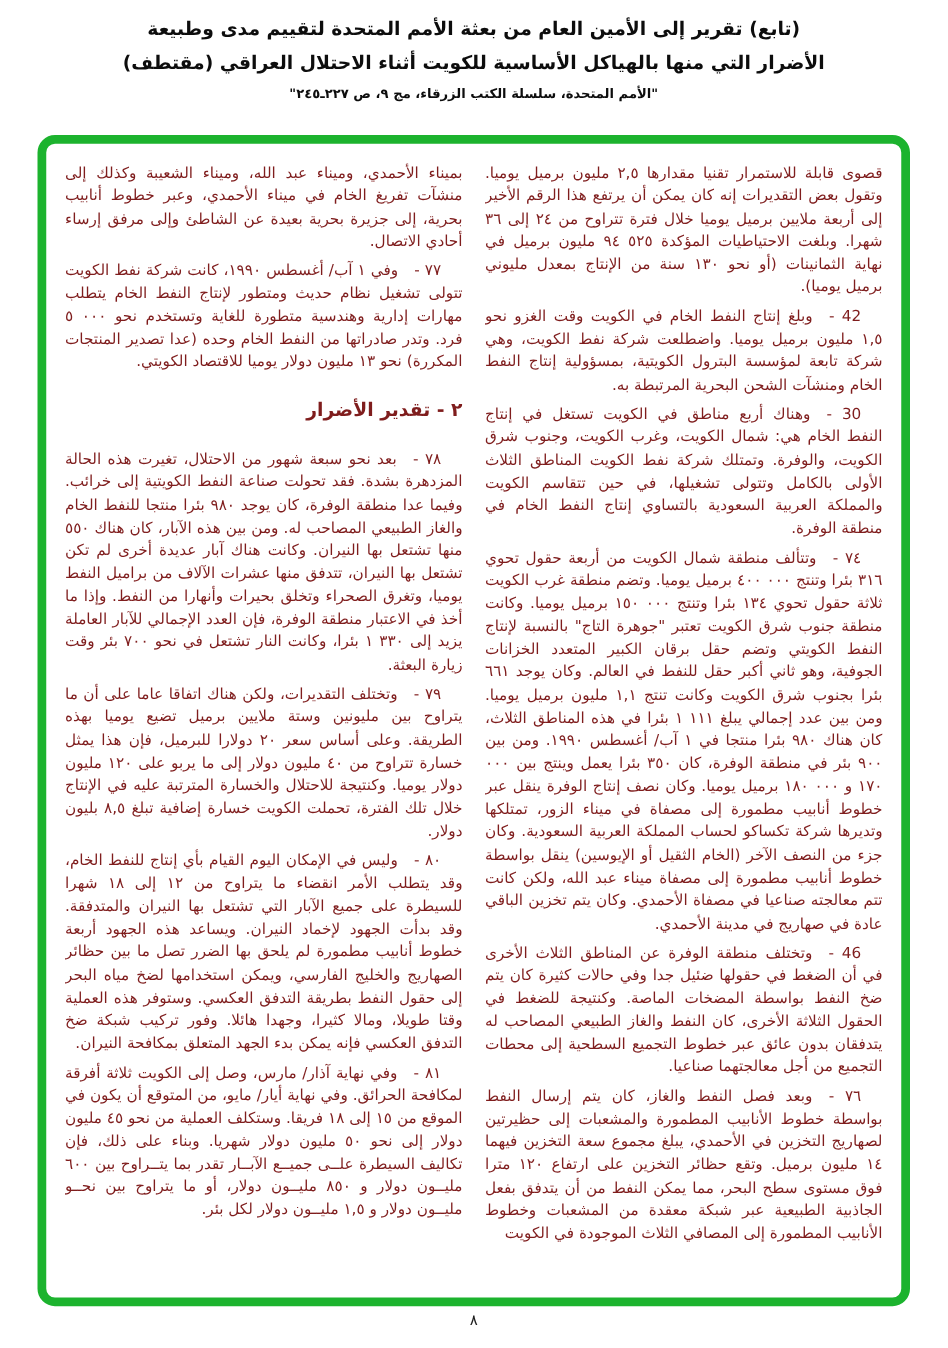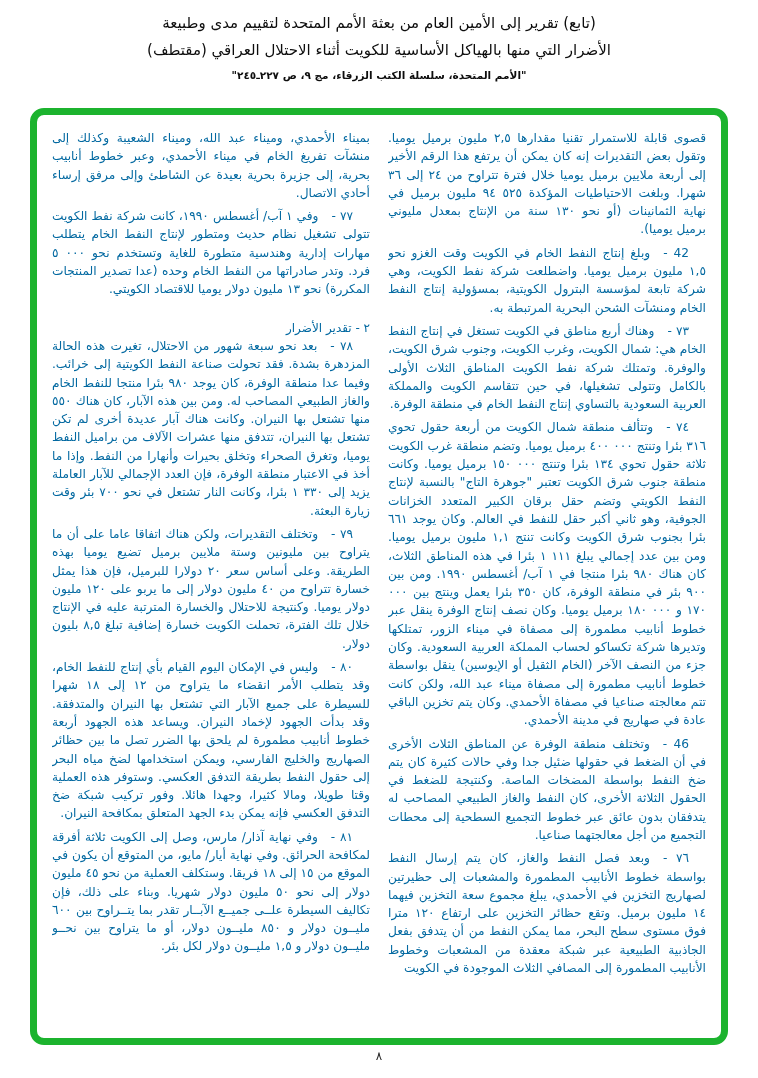--- a/index.html
+++ b/index.html
@@ -1,55 +1,55 @@
 <!DOCTYPE html>
 <html lang="ar"><head>
 <meta charset="utf-8">
 <style>
   html,body{margin:0;padding:0;}
   body{
     width:758px;height:1078px;position:relative;background:#ffffff;
     font-family:"DejaVu Sans", sans-serif;color:#131313;overflow:hidden;
   }
   .header{position:absolute;top:10px;left:0;right:0;text-align:center;direction:rtl;}
-  .title-line{font-weight:normal;font-size:15px;line-height:27px;color:#0d0d0d;}
+  .title-line{font-weight:bold;font-size:15px;line-height:27px;color:#0d0d0d;}
   .source-line{font-weight:bold;font-size:10.5px;margin-top:5px;color:#0d0d0d;}
   .frame{
     position:absolute;left:30px;top:108px;width:698px;height:937px;
     box-sizing:border-box;border:7px solid #1cb32e;border-radius:14px;
     padding:14px 15px 0 15px;background:#fff;
     display:flex;direction:rtl;gap:18px;overflow:hidden;
   }
   .col{
     flex:1 1 0;direction:rtl;text-align:justify;
-    font-size:12.2px;line-height:18.3px;overflow:hidden;color:#0369a1;
+    font-size:12.2px;line-height:18.3px;overflow:hidden;color:#7f1d1d;
   }
   .para{margin:0 0 5px 0;text-align:justify;}
   .para.numbered{text-indent:17px;}
   .pnum{margin-left:13px;white-space:nowrap;}
-  .sec-heading{font-weight:normal;font-size:12px;margin:20px 0 0 0;}
+  .sec-heading{font-weight:bold;font-size:15px;margin:20px 0 21px 0;}
   .pagenum{
     position:absolute;top:1049px;left:0;right:0;text-align:center;
     font-size:12px;color:#222;direction:rtl;
   }
 </style>
 </head>
 <body>
 
 <div class="header">
   <div class="title-line">(تابع) تقرير إلى الأمين العام من بعثة الأمم المتحدة لتقييم مدى وطبيعة</div>
   <div class="title-line">الأضرار التي منها بالهياكل الأساسية للكويت أثناء الاحتلال العراقي (مقتطف)</div>
   <div class="source-line">"الأمم المتحدة، سلسلة الكتب الزرقاء، مج ٩، ص ٢٢٧ـ٢٤٥"</div>
 </div>
 
 <div class="frame">
   <div class="col" id="col-right">
       <p class="para">قصوى قابلة للاستمرار تقنيا مقدارها ٢,٥ مليون برميل يوميا. وتقول بعض التقديرات إنه كان يمكن أن يرتفع هذا الرقم الأخير إلى أربعة ملايين برميل يوميا خلال فترة تتراوح من ٢٤ إلى ٣٦ شهرا. وبلغت الاحتياطيات المؤكدة ٥٢٥ ٩٤ مليون برميل في نهاية الثمانينات (أو نحو ١٣٠ سنة من الإنتاج بمعدل مليوني برميل يوميا).</p>
       <p class="para numbered"><span class="pnum">42 -</span>وبلغ إنتاج النفط الخام في الكويت وقت الغزو نحو ١,٥ مليون برميل يوميا. واضطلعت شركة نفط الكويت، وهي شركة تابعة لمؤسسة البترول الكويتية، بمسؤولية إنتاج النفط الخام ومنشآت الشحن البحرية المرتبطة به.</p>
-      <p class="para numbered"><span class="pnum">٧٣ -</span>وهناك أربع مناطق في الكويت تستغل في إنتاج النفط الخام هي: شمال الكويت، وغرب الكويت، وجنوب شرق الكويت، والوفرة. وتمتلك شركة نفط الكويت المناطق الثلاث الأولى بالكامل وتتولى تشغيلها، في حين تتقاسم الكويت والمملكة العربية السعودية بالتساوي إنتاج النفط الخام في منطقة الوفرة.</p>
+      <p class="para numbered"><span class="pnum">30 -</span>وهناك أربع مناطق في الكويت تستغل في إنتاج النفط الخام هي: شمال الكويت، وغرب الكويت، وجنوب شرق الكويت، والوفرة. وتمتلك شركة نفط الكويت المناطق الثلاث الأولى بالكامل وتتولى تشغيلها، في حين تتقاسم الكويت والمملكة العربية السعودية بالتساوي إنتاج النفط الخام في منطقة الوفرة.</p>
       <p class="para numbered"><span class="pnum">٧٤ -</span>وتتألف منطقة شمال الكويت من أربعة حقول تحوي ٣١٦ بئرا وتنتج ٠٠٠ ٤٠٠ برميل يوميا. وتضم منطقة غرب الكويت ثلاثة حقول تحوي ١٣٤ بئرا وتنتج ٠٠٠ ١٥٠ برميل يوميا. وكانت منطقة جنوب شرق الكويت تعتبر "جوهرة التاج" بالنسبة لإنتاج النفط الكويتي وتضم حقل برقان الكبير المتعدد الخزانات الجوفية، وهو ثاني أكبر حقل للنفط في العالم. وكان يوجد ٦٦١ بئرا بجنوب شرق الكويت وكانت تنتج ١,١ مليون برميل يوميا. ومن بين عدد إجمالي يبلغ ١١١ ١ بئرا في هذه المناطق الثلاث، كان هناك ٩٨٠ بئرا منتجا في ١ آب/ أغسطس ١٩٩٠. ومن بين ٩٠٠ بئر في منطقة الوفرة، كان ٣٥٠ بئرا يعمل وينتج بين ٠٠٠ ١٧٠ و ٠٠٠ ١٨٠ برميل يوميا. وكان نصف إنتاج الوفرة ينقل عبر خطوط أنابيب مطمورة إلى مصفاة في ميناء الزور، تمتلكها وتديرها شركة تكساكو لحساب المملكة العربية السعودية. وكان جزء من النصف الآخر (الخام الثقيل أو الإيوسين) ينقل بواسطة خطوط أنابيب مطمورة إلى مصفاة ميناء عبد الله، ولكن كانت تتم معالجته صناعيا في مصفاة الأحمدي. وكان يتم تخزين الباقي عادة في صهاريج في مدينة الأحمدي.</p>
       <p class="para numbered"><span class="pnum">46 -</span>وتختلف منطقة الوفرة عن المناطق الثلاث الأخرى في أن الضغط في حقولها ضئيل جدا وفي حالات كثيرة كان يتم ضخ النفط بواسطة المضخات الماصة. وكنتيجة للضغط في الحقول الثلاثة الأخرى، كان النفط والغاز الطبيعي المصاحب له يتدفقان بدون عائق عبر خطوط التجميع السطحية إلى محطات التجميع من أجل معالجتهما صناعيا.</p>
       <p class="para numbered"><span class="pnum">٧٦ -</span>وبعد فصل النفط والغاز، كان يتم إرسال النفط بواسطة خطوط الأنابيب المطمورة والمشعبات إلى حظيرتين لصهاريج التخزين في الأحمدي، يبلغ مجموع سعة التخزين فيهما ١٤ مليون برميل. وتقع حظائر التخزين على ارتفاع ١٢٠ مترا فوق مستوى سطح البحر، مما يمكن النفط من أن يتدفق بفعل الجاذبية الطبيعية عبر شبكة معقدة من المشعبات وخطوط الأنابيب المطمورة إلى المصافي الثلاث الموجودة في الكويت</p>
     </div>
   <div class="col" id="col-left">
       <p class="para">بميناء الأحمدي، وميناء عبد الله، وميناء الشعيبة وكذلك إلى منشآت تفريغ الخام في ميناء الأحمدي، وعبر خطوط أنابيب بحرية، إلى جزيرة بحرية بعيدة عن الشاطئ وإلى مرفق إرساء أحادي الاتصال.</p>
       <p class="para numbered"><span class="pnum">٧٧ -</span>وفي ١ آب/ أغسطس ١٩٩٠، كانت شركة نفط الكويت تتولى تشغيل نظام حديث ومتطور لإنتاج النفط الخام يتطلب مهارات إدارية وهندسية متطورة للغاية وتستخدم نحو ٠٠٠ ٥ فرد. وتدر صادراتها من النفط الخام وحده (عدا تصدير المنتجات المكررة) نحو ١٣ مليون دولار يوميا للاقتصاد الكويتي.</p>
       <div class="sec-heading">٢ - تقدير الأضرار</div>
       <p class="para numbered"><span class="pnum">٧٨ -</span>بعد نحو سبعة شهور من الاحتلال، تغيرت هذه الحالة المزدهرة بشدة. فقد تحولت صناعة النفط الكويتية إلى خرائب. وفيما عدا منطقة الوفرة، كان يوجد ٩٨٠ بئرا منتجا للنفط الخام والغاز الطبيعي المصاحب له. ومن بين هذه الآبار، كان هناك ٥٥٠ منها تشتعل بها النيران. وكانت هناك آبار عديدة أخرى لم تكن تشتعل بها النيران، تتدفق منها عشرات الآلاف من براميل النفط يوميا، وتغرق الصحراء وتخلق بحيرات وأنهارا من النفط. وإذا ما أخذ في الاعتبار منطقة الوفرة، فإن العدد الإجمالي للآبار العاملة يزيد إلى ٣٣٠ ١ بئرا، وكانت النار تشتعل في نحو ٧٠٠ بئر وقت زيارة البعثة.</p>
       <p class="para numbered"><span class="pnum">٧٩ -</span>وتختلف التقديرات، ولكن هناك اتفاقا عاما على أن ما يتراوح بين مليونين وستة ملايين برميل تضيع يوميا بهذه الطريقة. وعلى أساس سعر ٢٠ دولارا للبرميل، فإن هذا يمثل خسارة تتراوح من ٤٠ مليون دولار إلى ما يربو على ١٢٠ مليون دولار يوميا. وكنتيجة للاحتلال والخسارة المترتبة عليه في الإنتاج خلال تلك الفترة، تحملت الكويت خسارة إضافية تبلغ ٨,٥ بليون دولار.</p>

